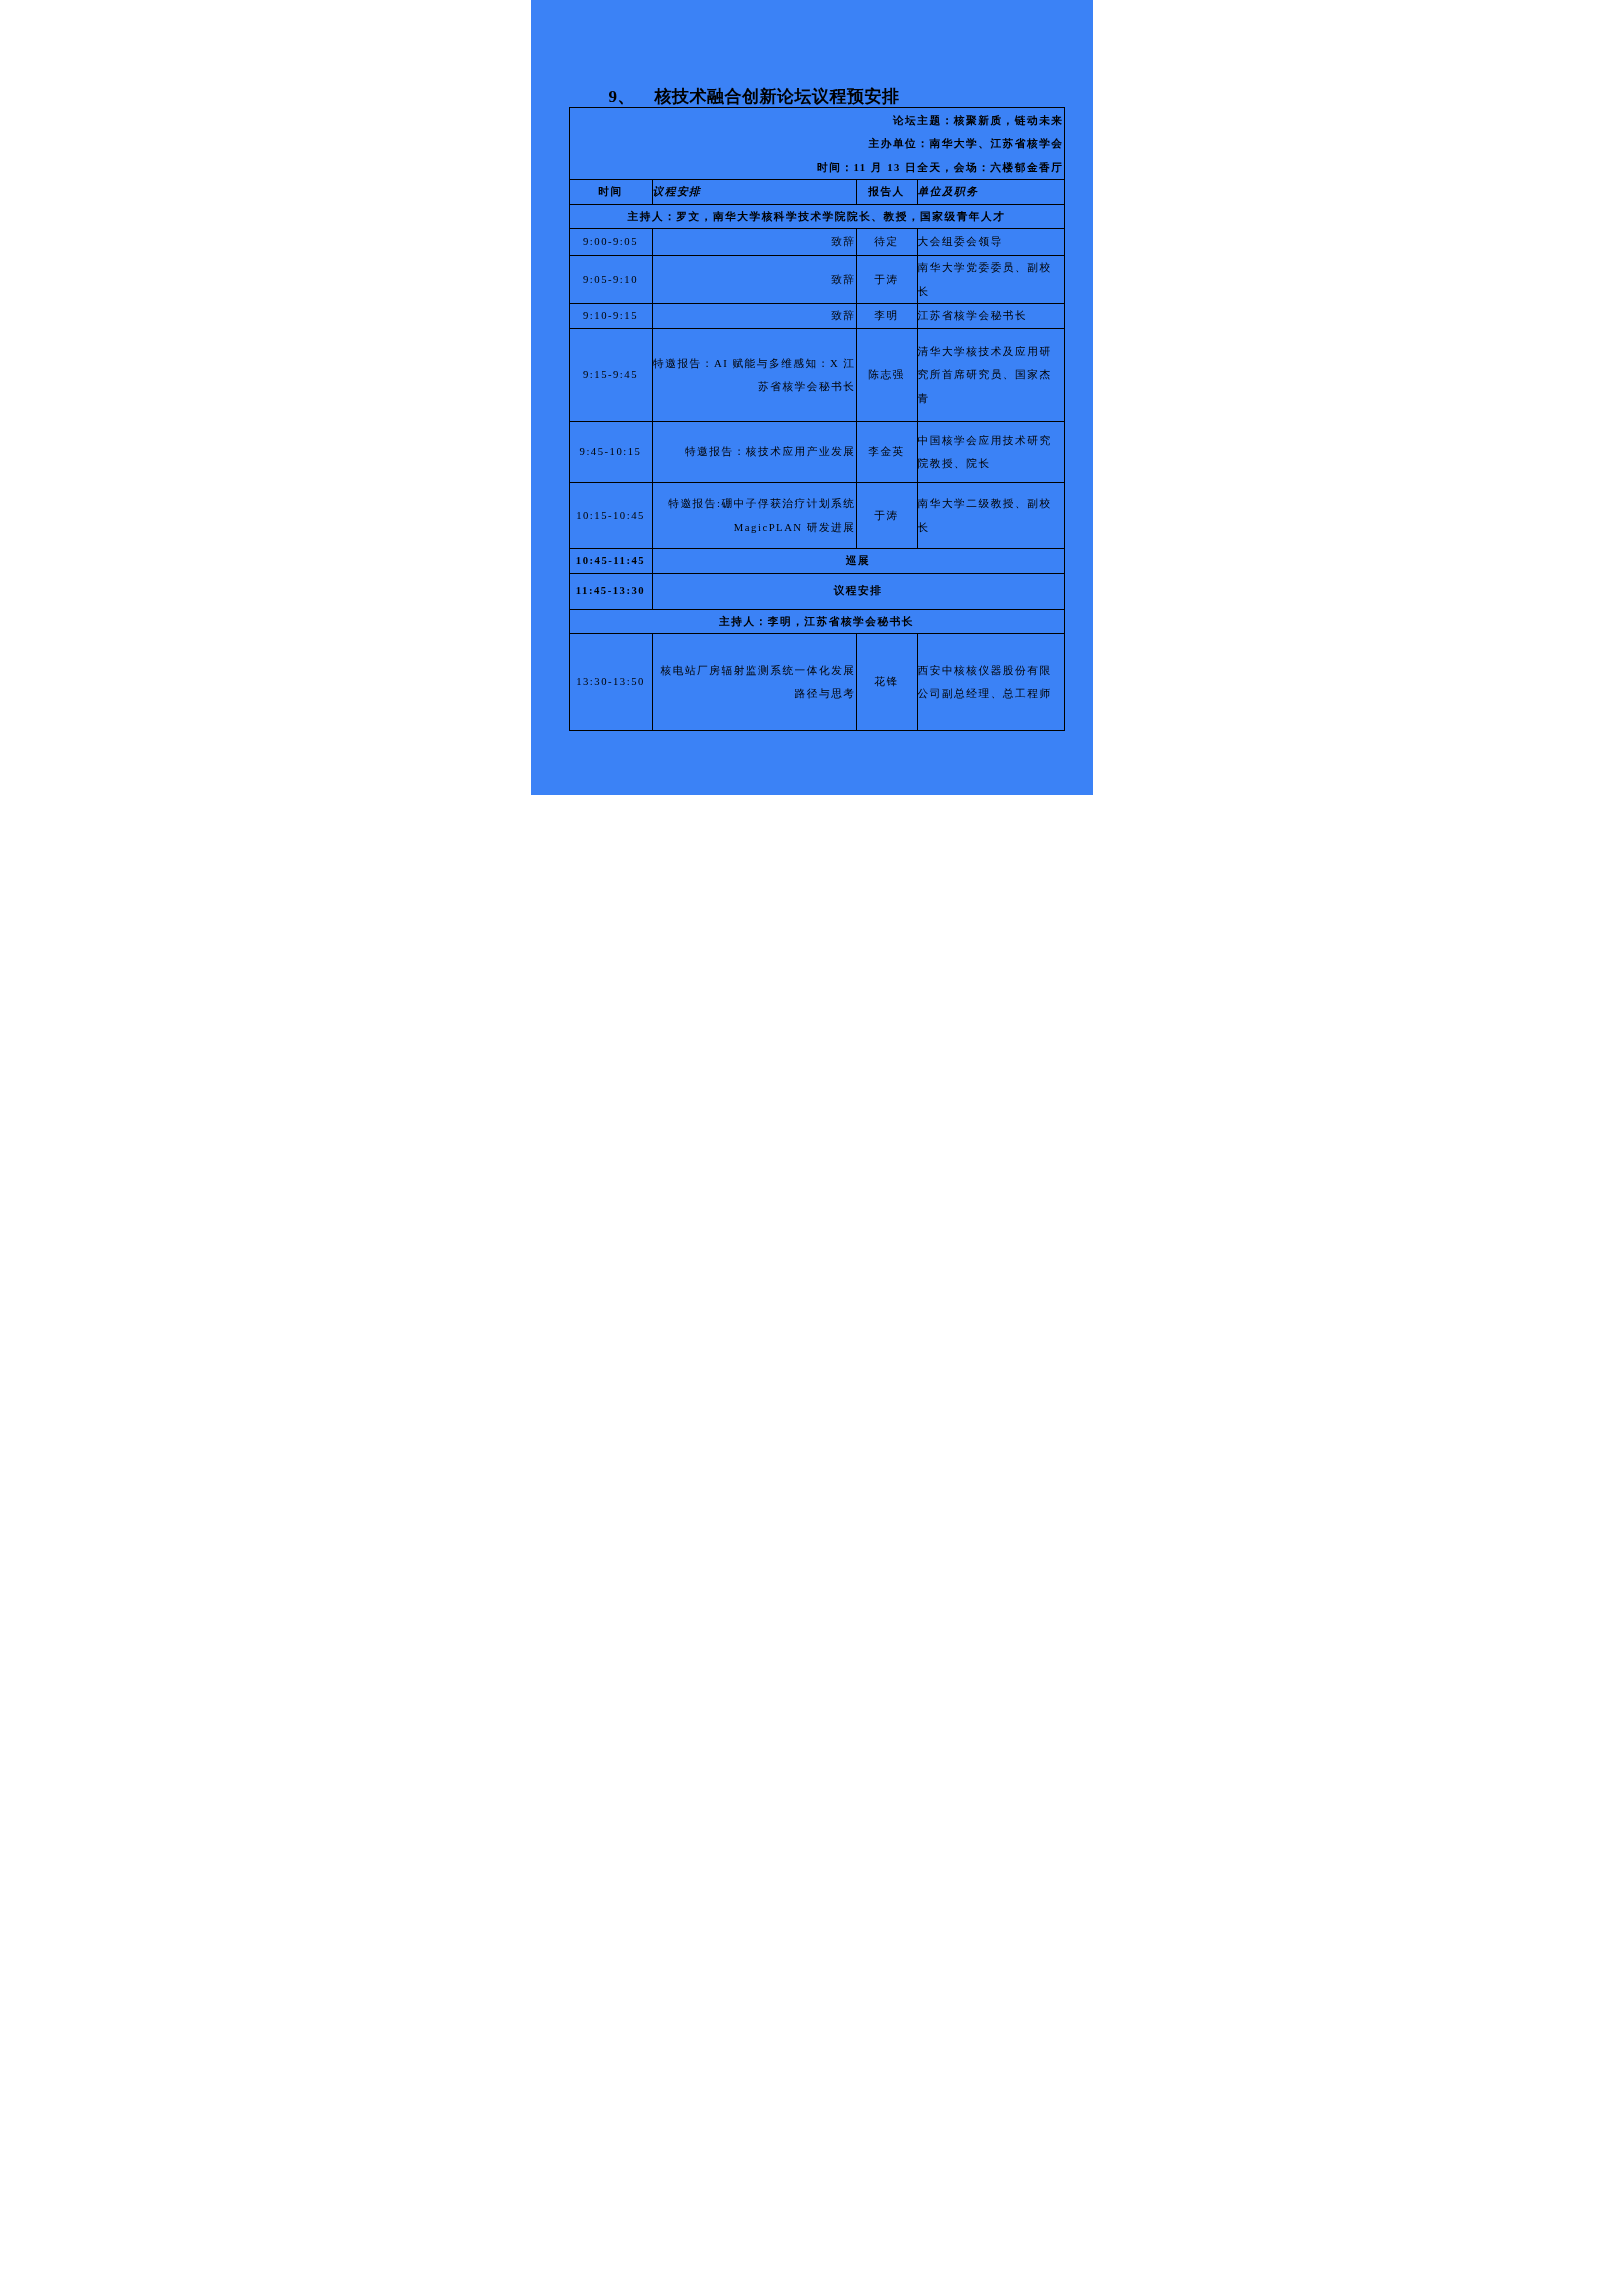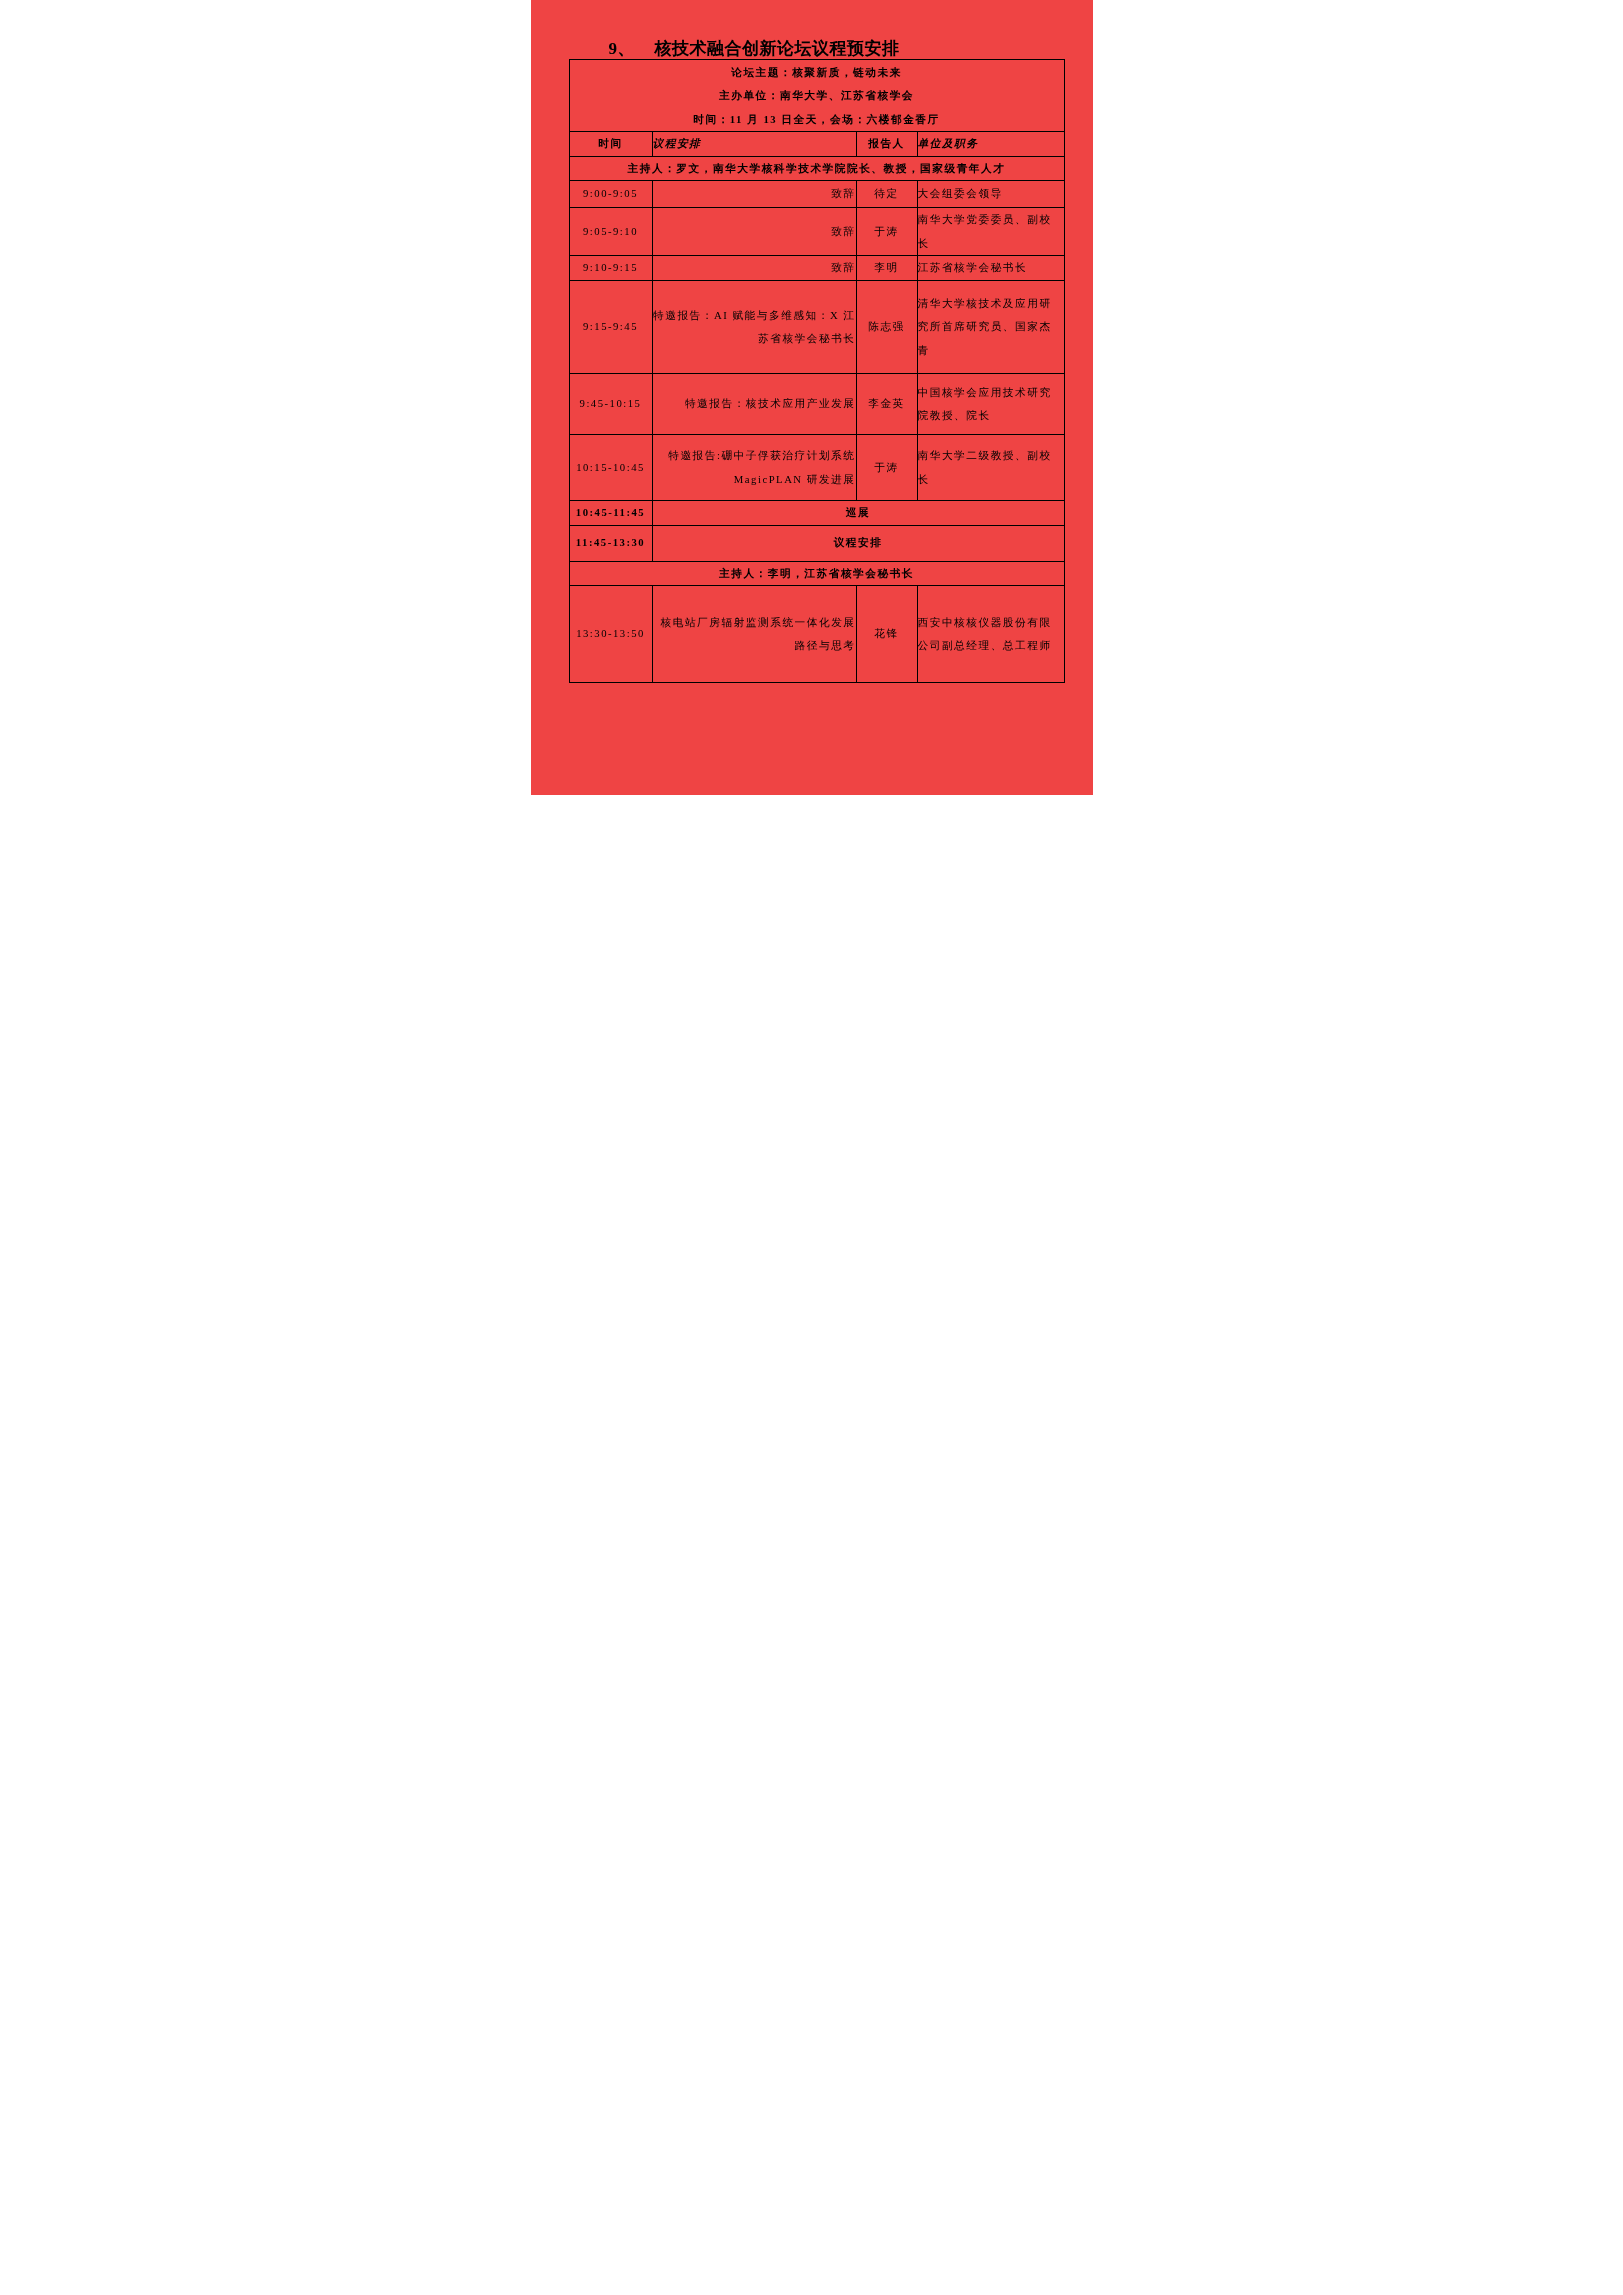--- a/index.html
+++ b/index.html
@@ -5,23 +5,23 @@
   html, body {
     margin: 0;
     padding: 0;
     background: #ffffff;
   }
   .page {
     position: relative;
     width: 562px;
     height: 795px;
     margin: 0 auto;
-    background: #ef4444;
+    background: #3b82f6;
     box-sizing: border-box;
-    padding-top: 40px;
+    padding-top: 88px;
     font-family: "Liberation Serif", "DejaVu Serif", serif;
     color: #000000;
   }
   .doc-title {
     margin-left: 78px;
     font-size: 17px;
     line-height: 18.4px;
     font-weight: bold;
     letter-spacing: 0.5px;
     white-space: nowrap;
@@ -42,21 +42,21 @@
     border-top-width: 1px;
     border-bottom-width: 1px;
     font-size: 10.7px;
     line-height: 23.5px;
     letter-spacing: 1.5px;
     vertical-align: middle;
     padding: 0;
     overflow: hidden;
   }
   td.info-cell {
-    text-align: center;
+    text-align: right;
     padding: 1px 5.1px 1px 6.6px;
     font-weight: bold;
     letter-spacing: 5.1px;
   }
   td.th-cell {
     font-weight: bold;
     letter-spacing: 4.6px;
   }
   td.time-cell {
     text-align: center;

